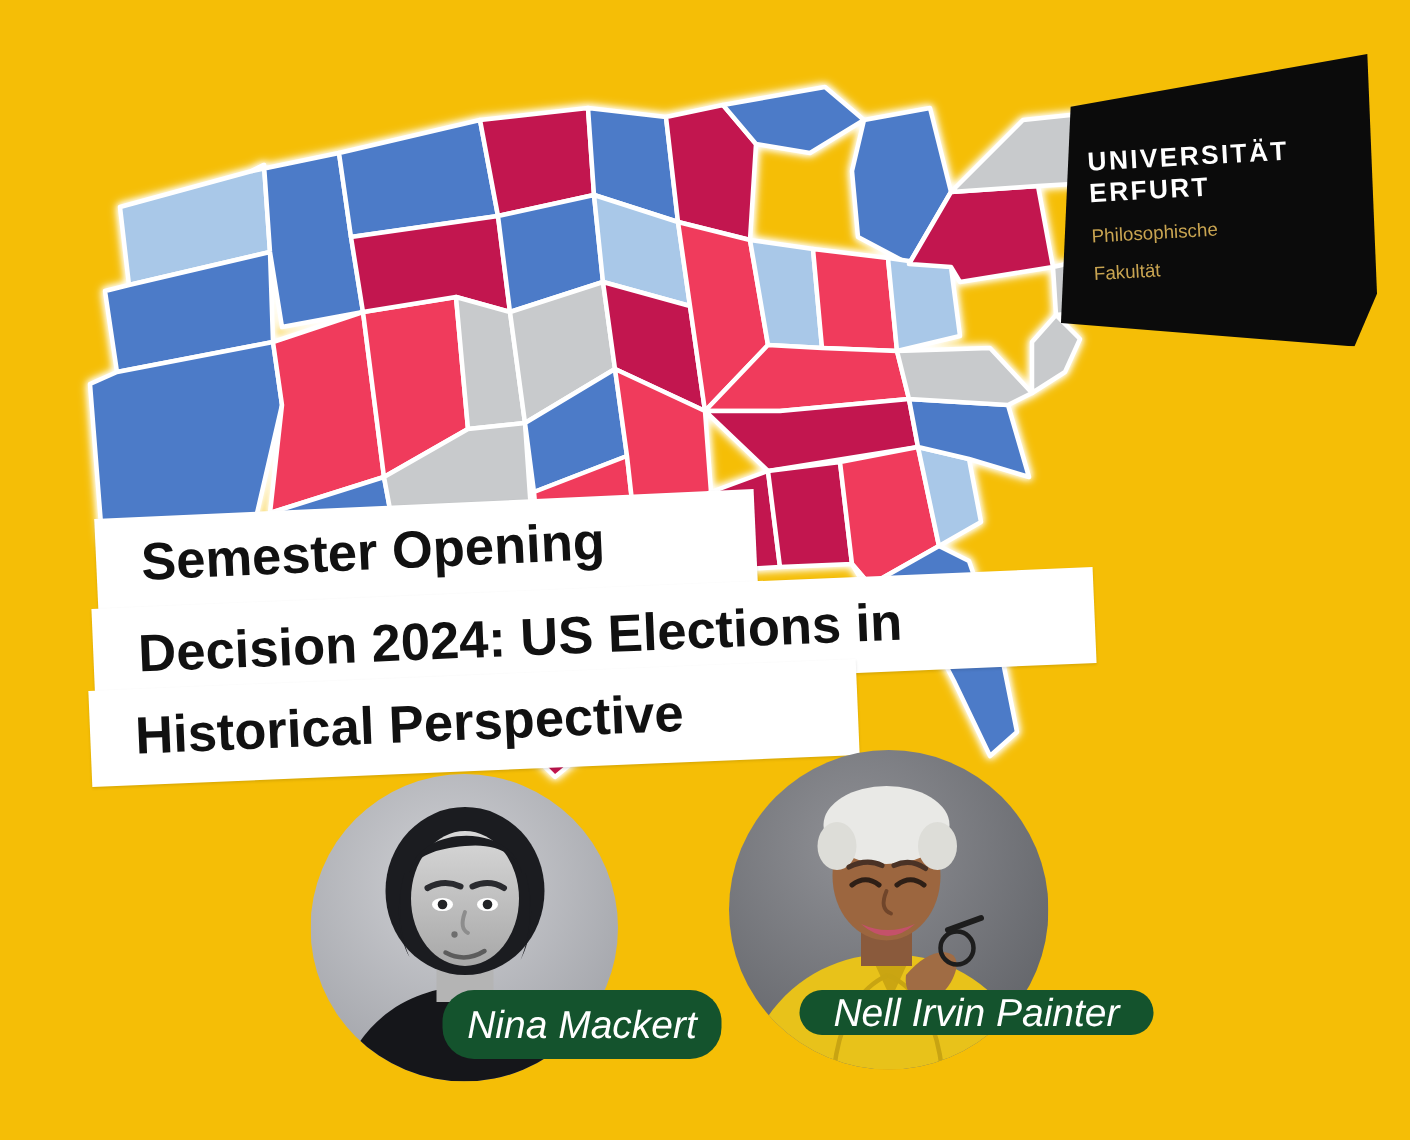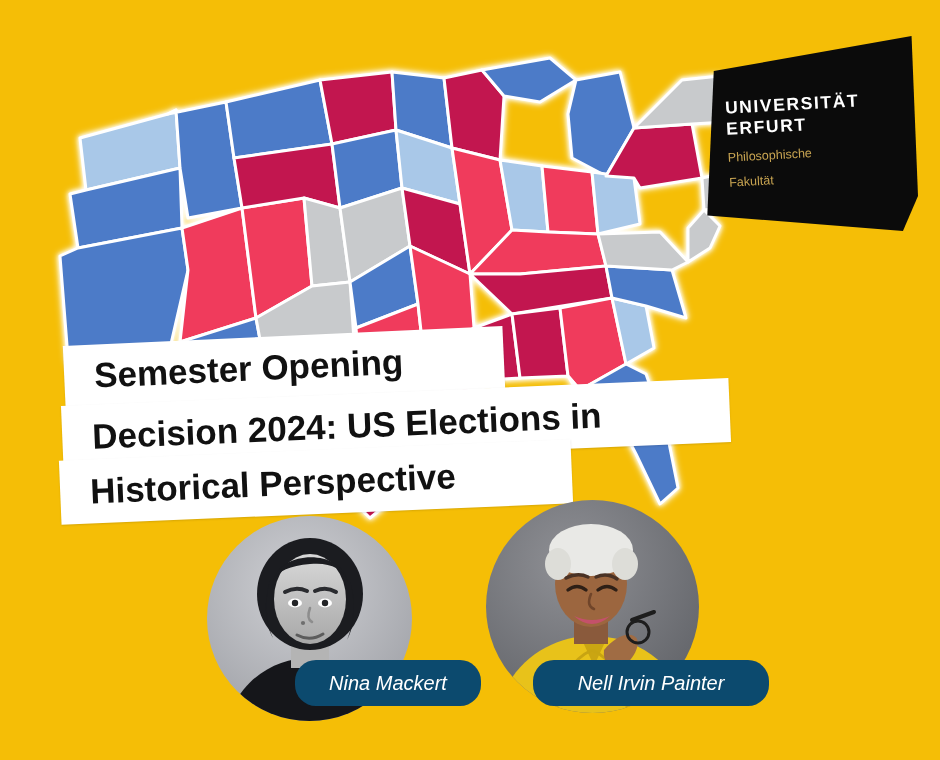--- a/index.html
+++ b/index.html
@@ -43,26 +43,26 @@
   .band3{left:60px;top:120px;width:512px;height:64px; transform:rotate(-2.4deg); font-size:35px;}
 
   
   .portrait{position:absolute;border-radius:50%;overflow:hidden;}
   .p1{left:207px;top:516px;width:205px;height:205px;}
   .p2{left:486px;top:500px;width:213px;height:213px;}
   .p-svg{display:block;width:100%;height:100%;}
 
   
   .pill{
-    position:absolute;background:#0c4a6e;color:#fff;border-radius:21px;
-    font-style:italic;font-size:20px;display:flex;align-items:center;
+    position:absolute;background:#14532d;color:#fff;border-radius:21px;
+    font-style:italic;font-size:26px;display:flex;align-items:center;
     justify-content:center;white-space:nowrap;
   }
   .pill1{left:295px;top:660px;width:186px;height:46px;}
-  .pill2{left:533px;top:660px;width:236px;height:46px;}
+  .pill2{left:533px;top:660px;width:236px;height:30px;}
 </style>
 </head>
 <body>
 
 <div class="poster">
 
   <div class="map-wrap">
     <svg class="map-svg" viewBox="0 0 760 560" xmlns="http://www.w3.org/2000/svg">
       <g stroke="#ffffff" stroke-width="3" stroke-linejoin="round">
 

